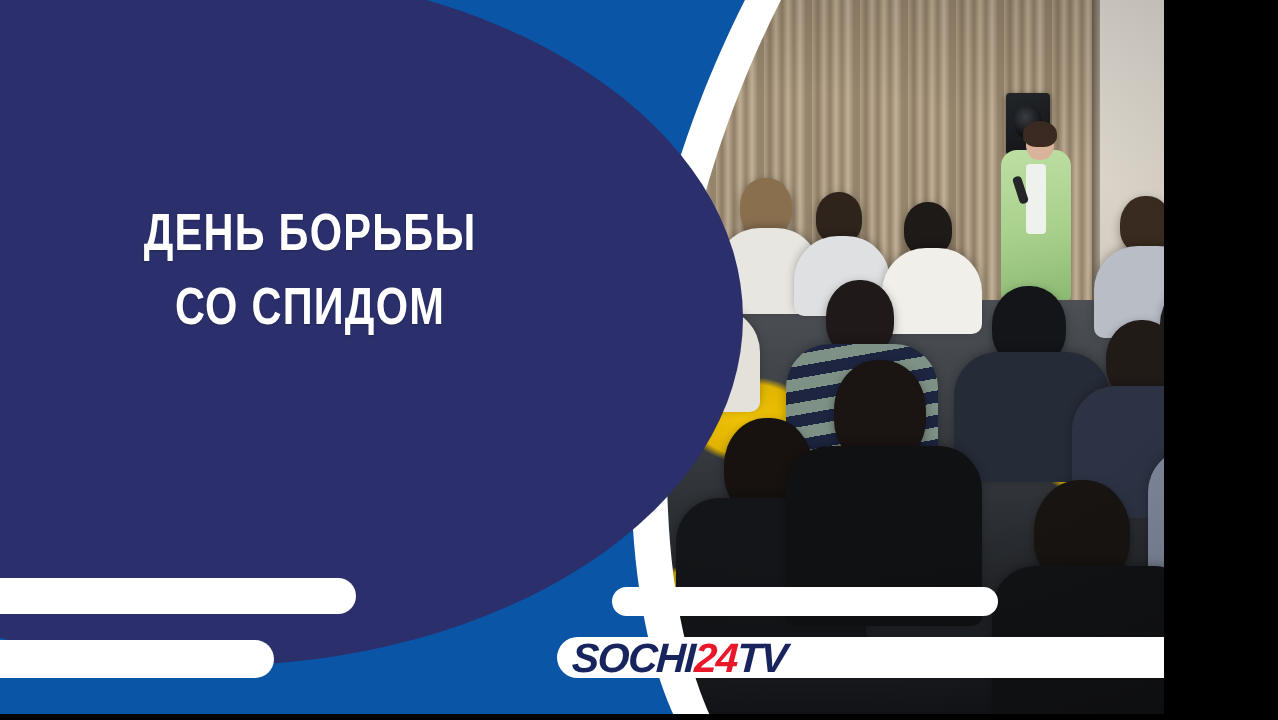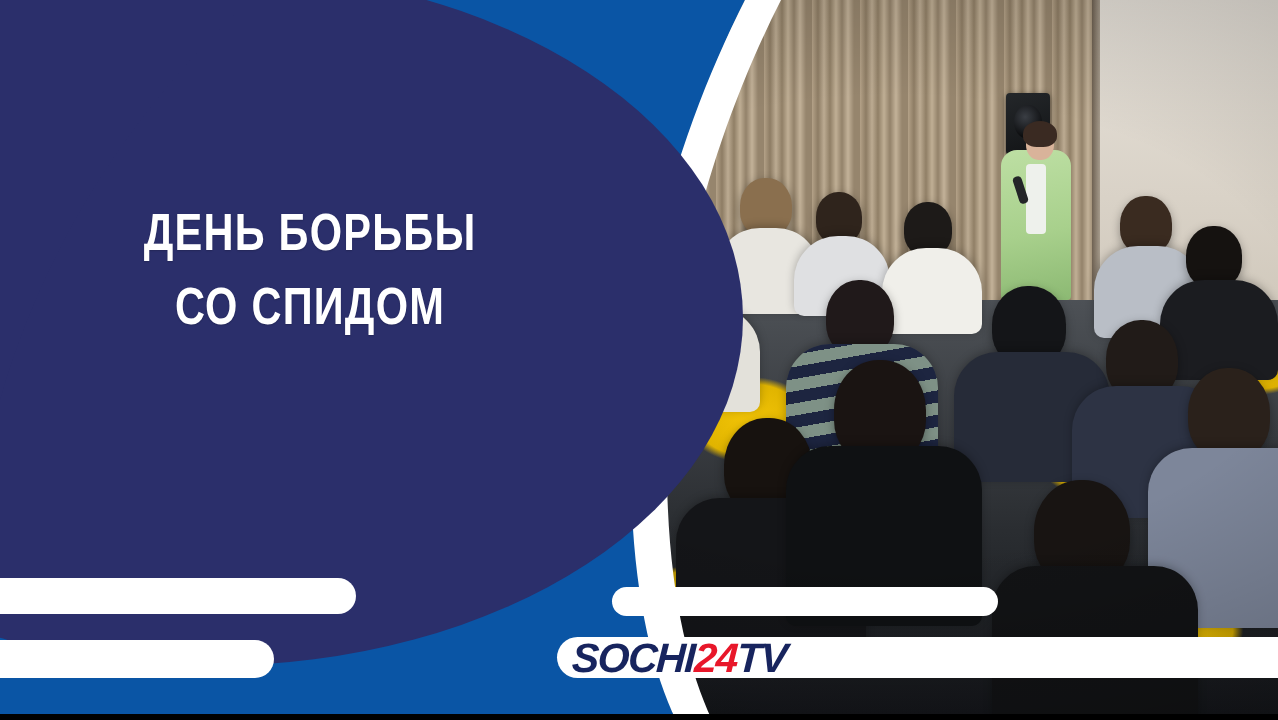--- a/index.html
+++ b/index.html
@@ -2,21 +2,21 @@
 <html><head>
 <meta charset="utf-8">
 <style>
   html, body {
     margin: 0;
     padding: 0;
     background: #000;
   }
   #stage {
     position: relative;
-    width: 1278px;
+    width: 1164px;
     height: 720px;
     overflow: hidden;
     font-family: "Liberation Sans", sans-serif;
     background: #0a55a5;
   }
 
   
   .photo {
     position: absolute;
     inset: 0;

